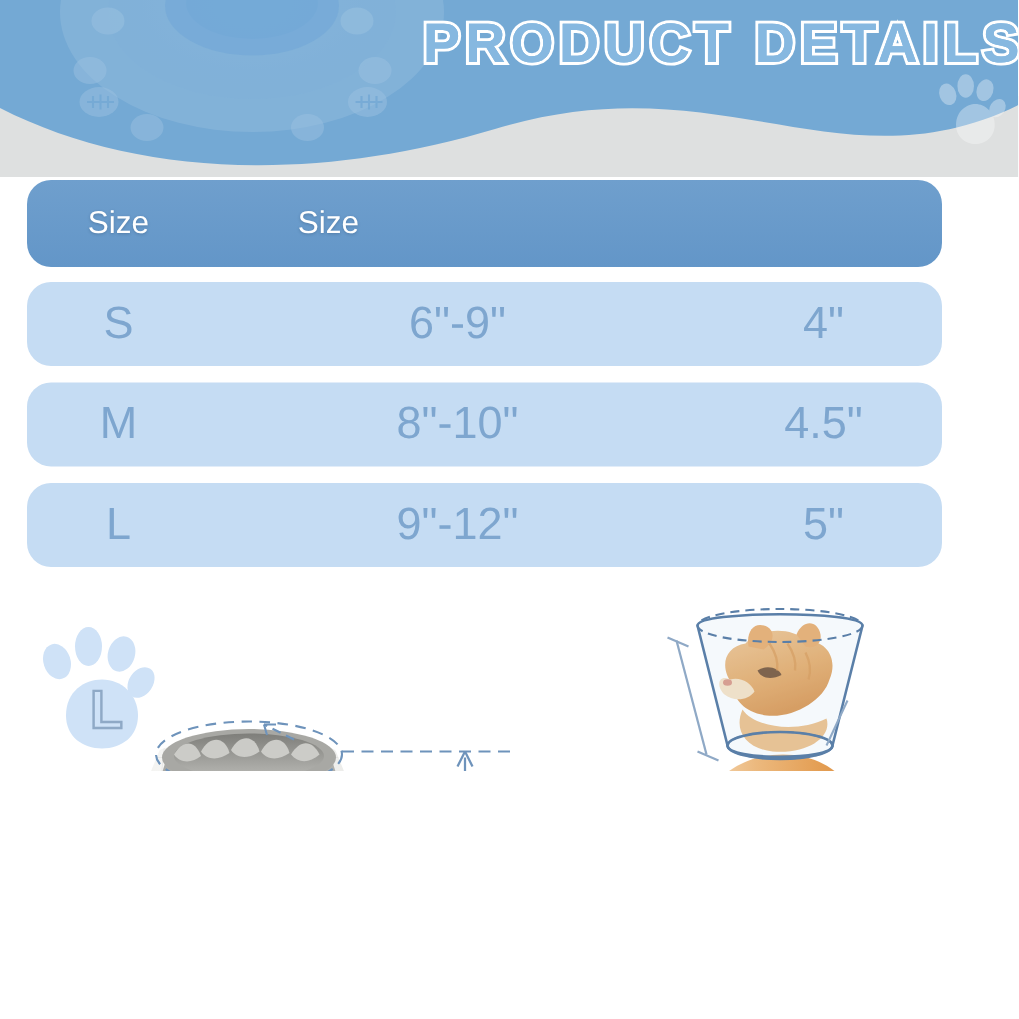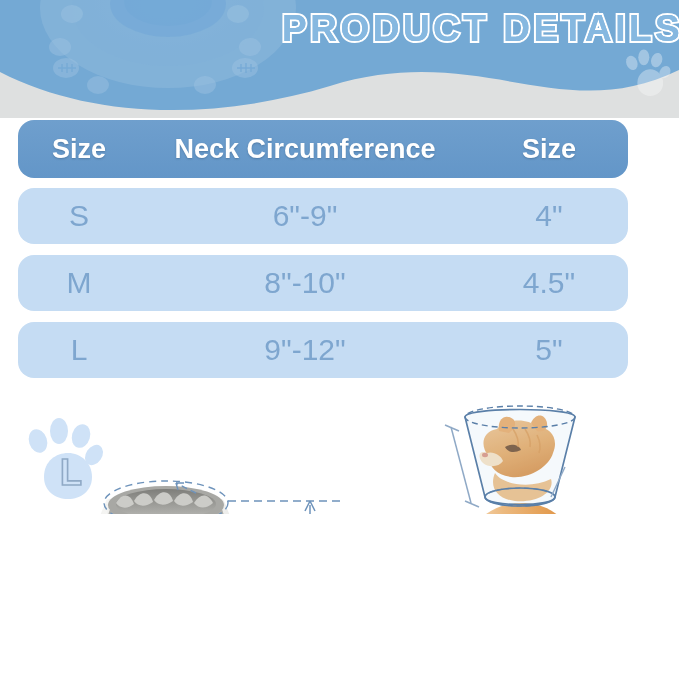--- a/index.html
+++ b/index.html
@@ -35,21 +35,21 @@
   }
   .row.head{
     height:58px;background:linear-gradient(180deg,#6f9fcd 0%,#6396c8 100%);
     margin-bottom:10px;
   }
   .row.body{height:56px;background:#c5dcf3;margin-bottom:11px;}
   .c-size{width:122px;text-align:center;}
   .c-neck{width:330px;text-align:center;}
   .c-depth{width:158px;text-align:center;}
   .row.head .c-size,.row.head .c-neck,.row.head .c-depth{
-    color:#ffffff;font-size:27px;font-weight:bold;
+    color:#ffffff;font-size:21px;font-weight:normal;
     text-shadow:0 1px 2px rgba(40,70,100,.35);
   }
   .row.body .c-size,.row.body .c-neck,.row.body .c-depth{
     color:#7ea6cf;font-size:30px;font-weight:normal;
   }
 
   
   .illus{position:absolute;left:0;top:405px;width:679px;height:274px;}
 </style>
 </head>
@@ -107,21 +107,20 @@
     </svg>
 
     <div class="title">PRODUCT DETAILS</div>
     <div class="title-fill">PRODUCT DETAILS</div>
   </div>
 
   <div class="table">
 
     <div class="row head">
       <div class="c-size">Size</div>
-      <div class="c-neck">Neck Circumference</div>
       <div class="c-depth">Size</div>
     </div>
 
     <div class="row body">
       <div class="c-size">S</div>
       <div class="c-neck">6"-9"</div>
       <div class="c-depth">4"</div>
     </div>
 
     <div class="row body">

